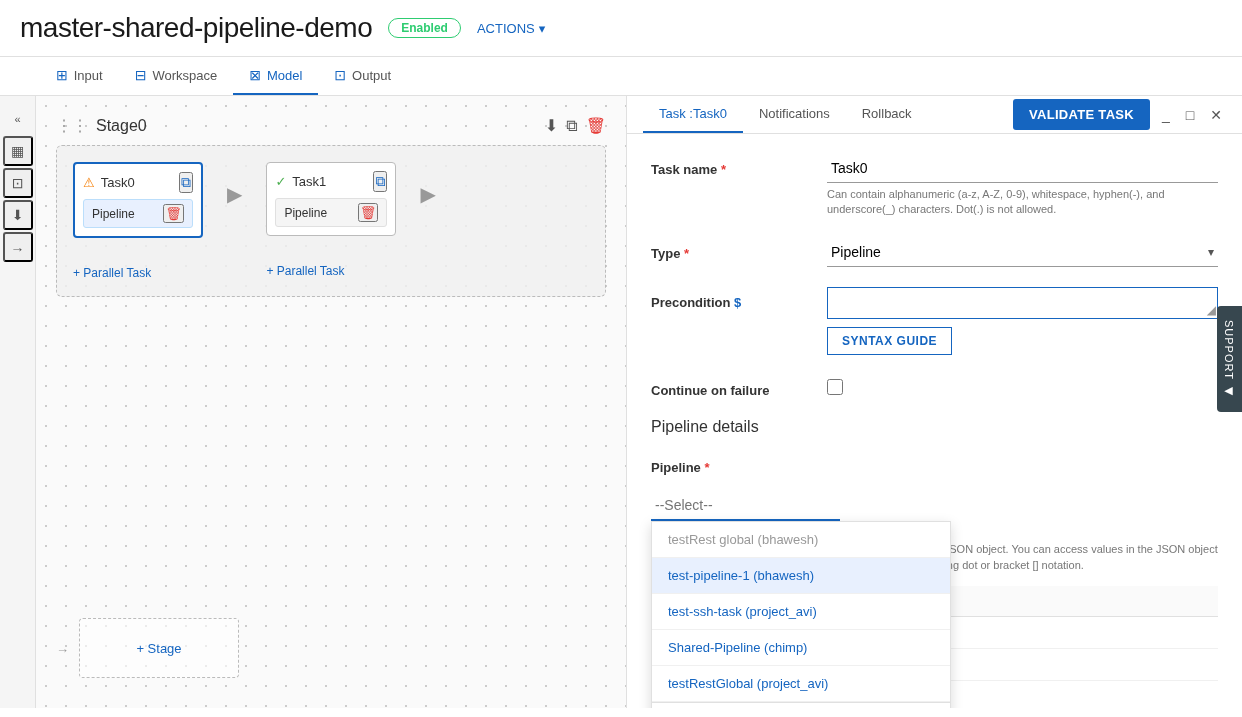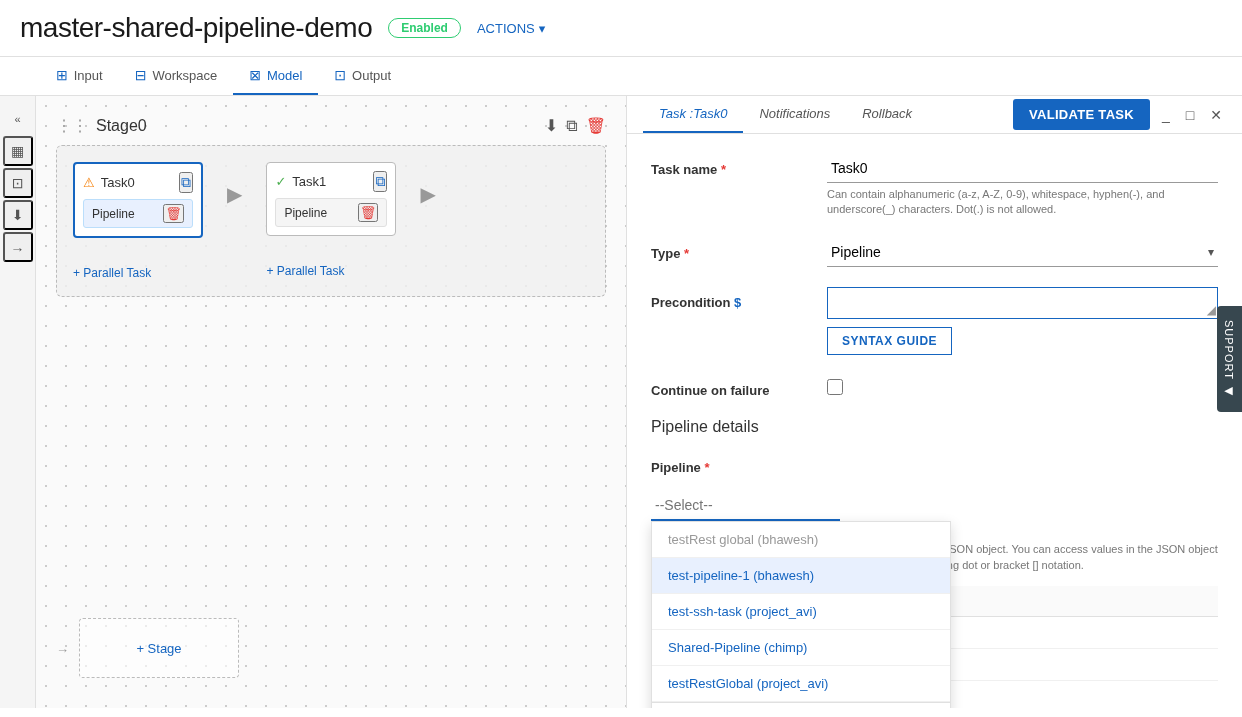--- a/index.html
+++ b/index.html
@@ -55,21 +55,21 @@
     .arrow-connector { display: flex; align-items: center; color: #999; font-size: 20px; margin-top: 20px; }
 
     
     .add-stage-row { position: absolute; bottom: 30px; left: 20px; display: flex; align-items: center; gap: 10px; }
     .add-stage-box { border: 1px dashed #bbb; border-radius: 4px; width: 160px; height: 60px; display: flex; align-items: center; justify-content: center; color: #1565c0; font-size: 13px; cursor: pointer; background: rgba(255,255,255,0.6); }
     .add-stage-arrow { color: #999; }
 
     
     .right-panel { flex: 1; border-left: 1px solid #e0e0e0; display: flex; flex-direction: column; min-width: 600px; }
     .right-panel-tabs { display: flex; align-items: center; border-bottom: 1px solid #e0e0e0; padding: 0 16px; gap: 0; }
-    .rpanel-tab { padding: 10px 16px; font-size: 13px; cursor: pointer; color: #555; border-bottom: 2px solid transparent; font-style: italic; }
+    .rpanel-tab { padding: 10px 16px; font-size: 13px; cursor: pointer; color: #555; border-bottom: 2px solid transparent; }
     .rpanel-tab.active { color: #1565c0; border-bottom: 2px solid #1565c0; font-weight: 500; }
     .rpanel-tab-actions { margin-left: auto; display: flex; gap: 8px; align-items: center; }
     .validate-btn { background: #1565c0; color: #fff; border: none; padding: 8px 16px; border-radius: 3px; font-size: 13px; font-weight: 600; cursor: pointer; letter-spacing: 0.3px; }
     .window-ctrl { background: none; border: none; cursor: pointer; color: #555; font-size: 14px; padding: 4px; }
 
     
     .rpanel-content { padding: 20px 24px; overflow-y: auto; flex: 1; }
     .form-row { display: flex; align-items: flex-start; margin-bottom: 20px; gap: 16px; }
     .form-label { width: 160px; min-width: 160px; font-size: 13px; color: #333; padding-top: 8px; font-weight: 700; }
     .form-label .required { color: #e53935; }

